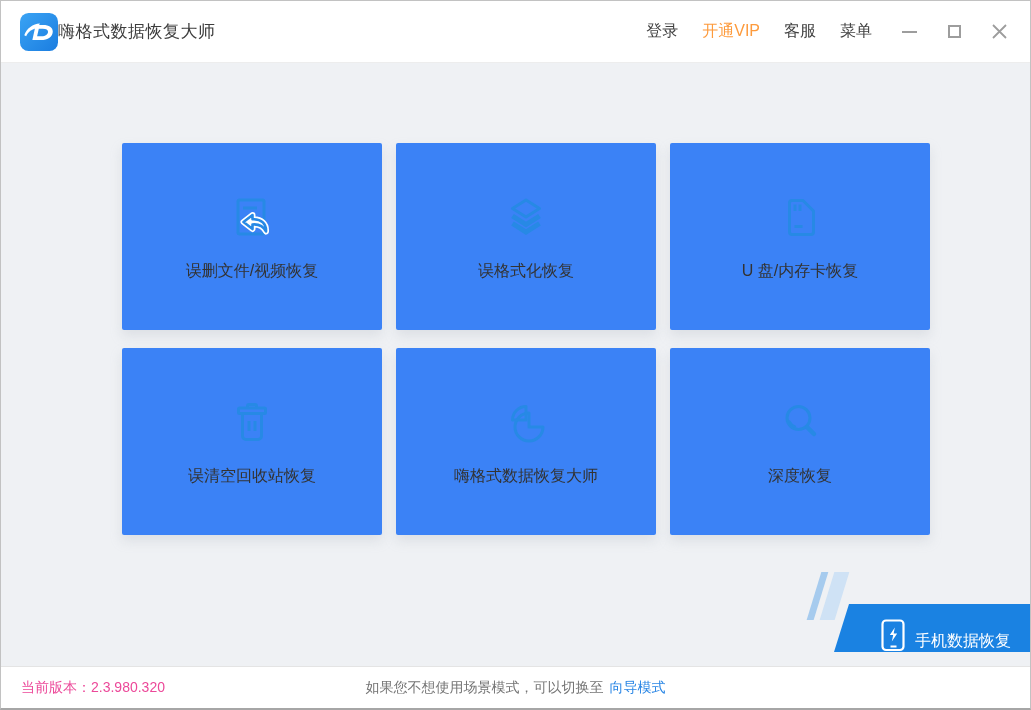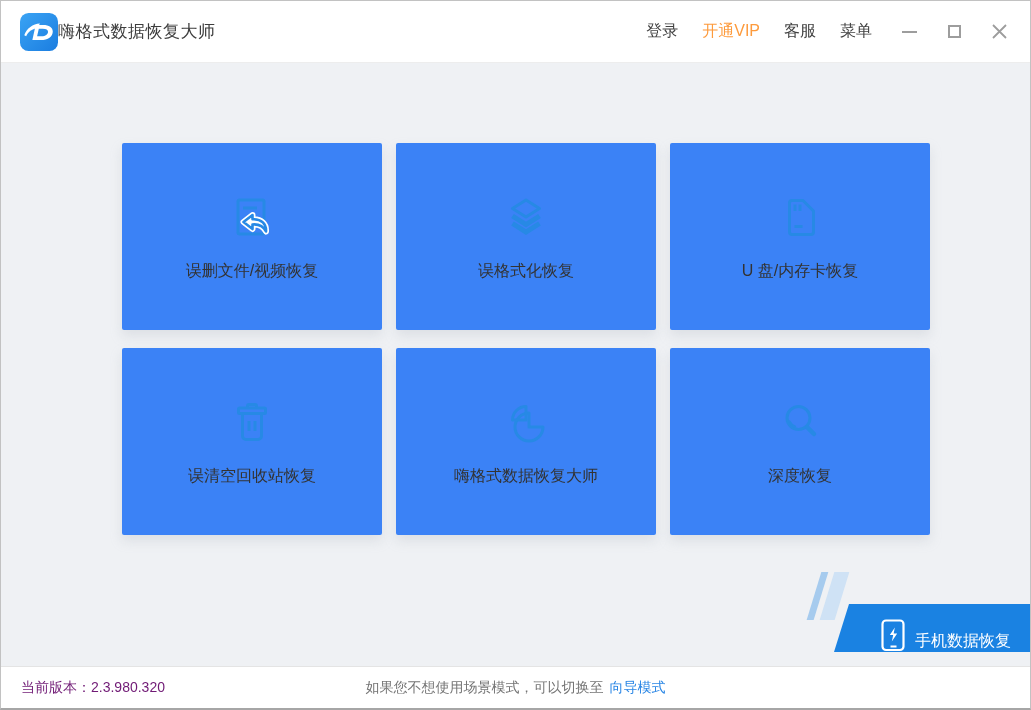--- a/index.html
+++ b/index.html
@@ -50,21 +50,21 @@
     clip-path:polygon(15px 0, 100% 0, 100% 100%, 0 100%);
     display:flex; align-items:flex-end; justify-content:flex-end; gap:9px; padding-right:19px;margin-top:32px;
   }
   .phone-banner .banner-label { font-size:16px; }
   
   .statusbar {
     position:absolute; left:0; right:0; bottom:0; height:42px; background:#fff;
     border-top:1px solid #e4e4e4; display:flex; align-items:center; padding:0 20px;
     font-size:14px;
   }
-  .version-text { color:#701a75; }
+  .version-text { color:#ec4899; }
   .mode-hint {
     position:absolute; left:0; right:0; text-align:center; color:#757575; pointer-events:none;
   }
   .mode-hint .inner { pointer-events:auto;margin-top:40px; }
   .mode-link { color:#2b87e5; cursor:pointer; text-decoration:none; margin-left:6px; }
 </style>
 </head>
 <body>
 
 <div id="window">

